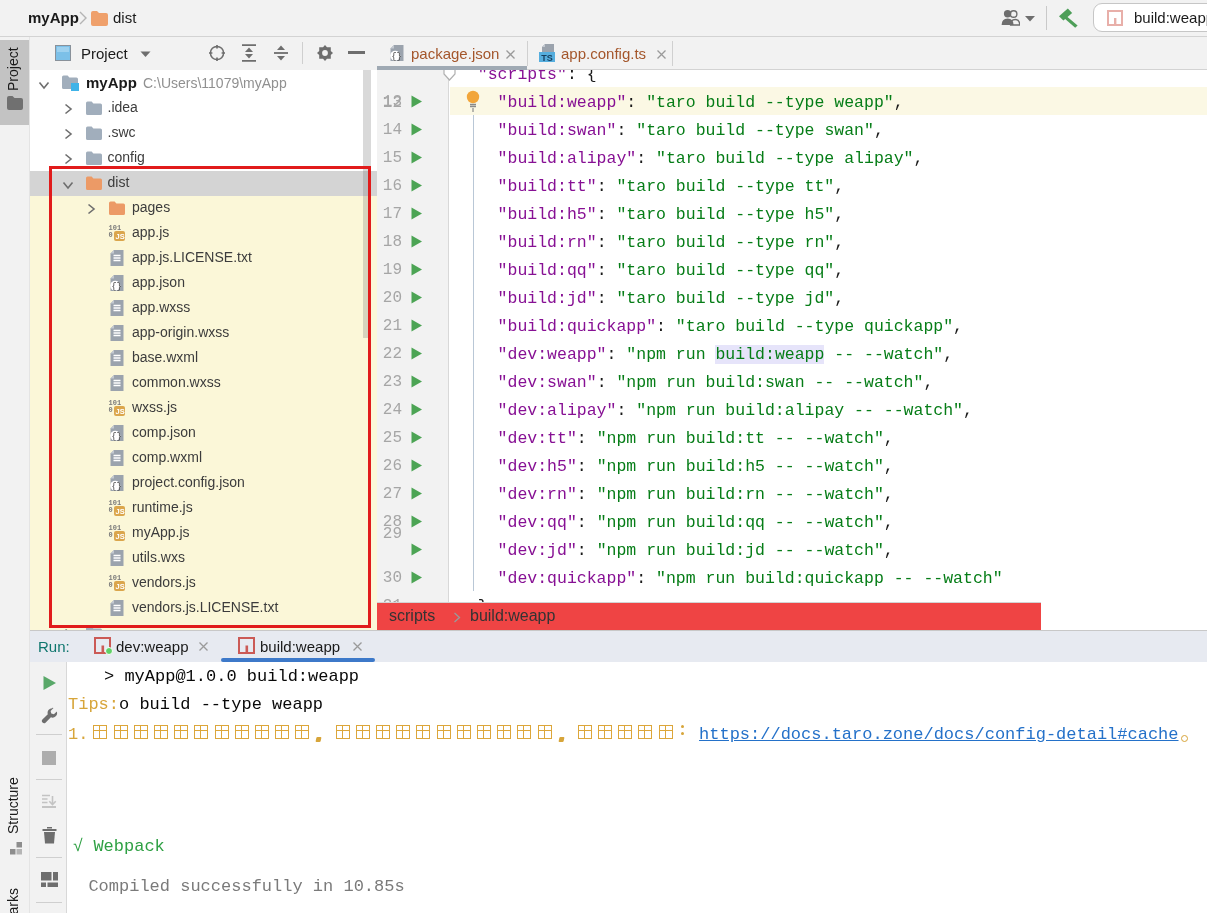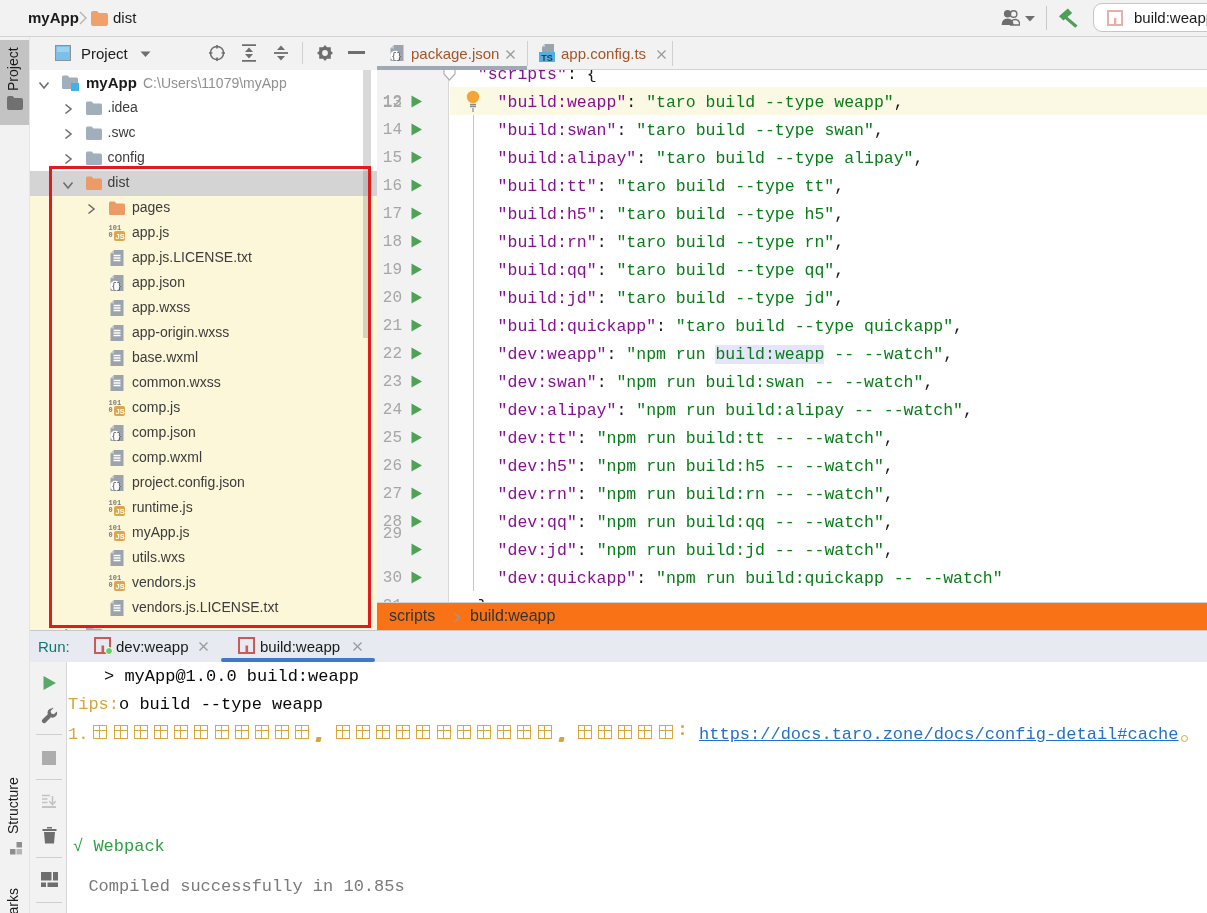--- a/index.html
+++ b/index.html
@@ -197,21 +197,21 @@
           <path d="M5 0 l-3.5 3.5 h3.5 z" fill="#c4cad1"></path>
           <path d="M4.5 5.5 h7 M4.5 8 h7 M4.5 10.5 h7" stroke="#ffffff" stroke-width="1.3"></path>
         </svg>
         <div class="abs lbl" style="left:102px;top:304px;">common.wxss</div>
 <div class="abs" style="left:78.5px;top:330px;width:16px;height:16px;">
           <div class="abs" style="left:0;top:-1px;font-size:7px;font-weight:bold;color:#7a7a7a;font-family:'Liberation Mono',monospace;letter-spacing:0;">101</div>
           <div class="abs" style="left:0;top:6px;font-size:7px;font-weight:bold;color:#7a7a7a;font-family:'Liberation Mono',monospace;">0</div>
           <div class="abs" style="left:5px;top:5.5px;width:11px;height:10px;background:#dba64c;border-radius:2px;"></div>
           <div class="abs" style="left:7px;top:6.5px;font-size:7.5px;font-weight:bold;color:#ffffff;">JS</div>
         </div>
-        <div class="abs lbl" style="left:102px;top:329px;">comp.js</div>
+        <div class="abs lbl" style="left:102px;top:329px;">wxss.js</div>
 <svg class="abs" style="left:78.5px;top:355px;" width="16" height="16" viewBox="0 0 16 16">
           <path d="M5 0 h9.5 v16 h-13 v-12.5 z" fill="#9ba3ad"></path>
           <path d="M5 0 l-3.5 3.5 h3.5 z" fill="#c4cad1"></path>
           <circle cx="6.2" cy="10.8" r="5" fill="#ffffff"></circle>
           <text x="2.2" y="14" font-size="9" fill="#3e3e3e" font-family="Liberation Mono">{}</text>
         </svg>
         <div class="abs lbl" style="left:102px;top:354px;">comp.json</div>
 <svg class="abs" style="left:78.5px;top:380px;" width="16" height="16" viewBox="0 0 16 16">
           <path d="M5 0 h9.5 v16 h-13 v-12.5 z" fill="#9ba3ad"></path>
           <path d="M5 0 l-3.5 3.5 h3.5 z" fill="#c4cad1"></path>
@@ -397,21 +397,21 @@
         <div class="ln" style="left:81px;top:471px;"><span class="k">    "dev:jd"</span><span class="p">: </span><span class="s">"npm run build:jd -- --watch"</span><span class="p">,</span></div>
         <div class="num" style="left:-23px;top:499px;">30</div>
         <svg class="abs" style="left:33px;top:500.5px;" width="13" height="13" viewBox="0 0 13 13">
           <path d="M1.5 0.5 L12 6.5 L1.5 12.5 z" fill="#4ca454"></path>
         </svg>
         <div class="ln" style="left:81px;top:499px;"><span class="k">    "dev:quickapp"</span><span class="p">: </span><span class="s">"npm run build:quickapp -- --watch"</span><span class="p"></span></div>
         <div class="num" style="left:-23px;top:527px;">31</div>
         <div class="ln" style="left:81px;top:527px;"><span class="p">  },</span></div>
     </div>
 
-    <div class="abs" style="left:0;top:565px;width:830px;height:28px;background:#f97316;border-top:1px solid #d3d3d3;">
+    <div class="abs" style="left:0;top:565px;width:664px;height:28px;background:#ef4444;border-top:1px solid #d3d3d3;">
       <div class="abs" style="left:12px;top:4px;font-size:16px;color:#333333;">scripts</div>
       <svg class="abs" style="left:76px;top:9px;" width="8" height="11" viewBox="0 0 8 11">
           <path d="M1.5 1 L6.5 5.5 L1.5 10" stroke="#9a9a9a" stroke-width="1.3" fill="none"></path>
         </svg>
       <div class="abs" style="left:93px;top:4px;font-size:16px;color:#333333;">build:weapp</div>
     </div>
   </div>
 
   <div class="abs" id="runpanel" style="left:30px;top:630px;width:1177px;height:283px;background:#ffffff;">
     <div class="abs" style="left:0;top:0;width:1177px;height:32px;background:#e7eaf1;border-top:1px solid #c8c8c8;"></div>

